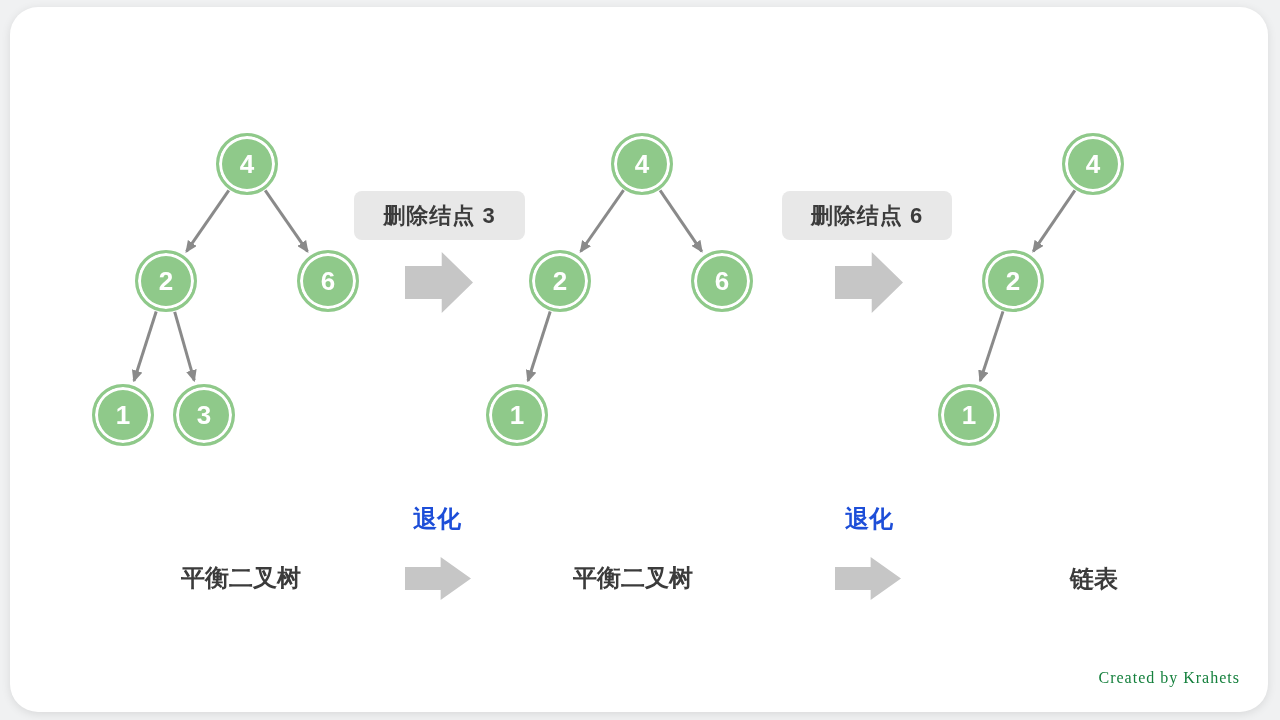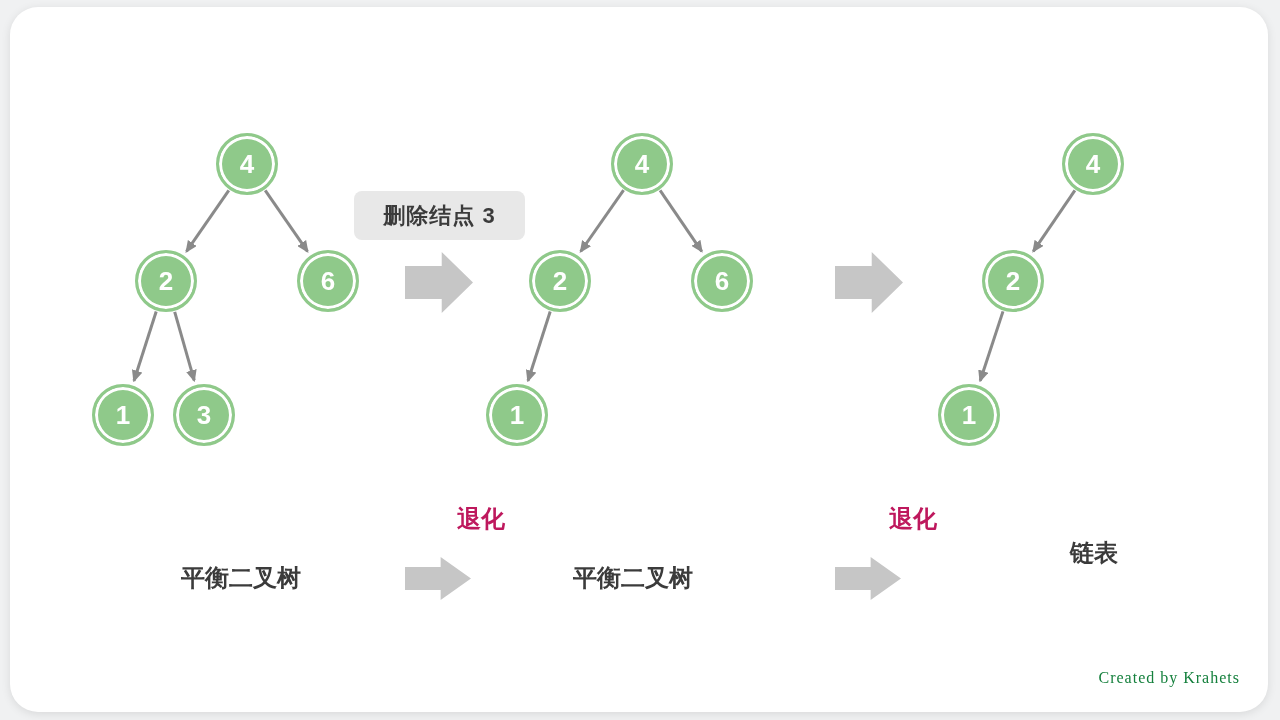--- a/index.html
+++ b/index.html
@@ -27,21 +27,21 @@
     position:absolute; height:49px; background:#E8E8E8; border-radius:8px;
     color:#3B3B3B; font-size:22px; font-weight:bold; letter-spacing:1px;
     display:flex; align-items:center; justify-content:center;
   }
   .block-arrow {
     position:absolute; background:#C6C6C6;
     clip-path:polygon(0 23%, 54% 23%, 54% 0, 100% 50%, 54% 100%, 54% 77%, 0 77%);
   }
   .degrade {
     position:absolute; transform:translateX(-50%);
-    color:#be185d; font-size:24px; font-weight:bold; white-space:nowrap;margin-left:44px;
+    color:#1d4ed8; font-size:24px; font-weight:bold; white-space:nowrap;
   }
   .caption {
     position:absolute; transform:translateX(-50%);
     color:#3B3B3B; font-size:24px; font-weight:bold; white-space:nowrap;text-align:center;
   }
   .watermark {
     position:absolute; right:40px; top:669px;
     color:#15803d; font-size:16px;
     font-family:Liberation Serif, serif;
     letter-spacing:1px;
@@ -81,27 +81,28 @@
   <div class="node" style="left:611px;top:133px">4</div>
   <div class="node" style="left:529px;top:250px">2</div>
   <div class="node" style="left:691px;top:250px">6</div>
   <div class="node" style="left:486px;top:384px">1</div>
 
   <div class="node" style="left:1062px;top:133px">4</div>
   <div class="node" style="left:982px;top:250px">2</div>
   <div class="node" style="left:938px;top:384px">1</div>
 
   <div class="op-label" style="left:354px;top:191px;width:171px">删除结点 3</div>
+  <div class="op-label" style="left:782px;top:191px;width:170px">删除结点 6</div>
 
   <div class="block-arrow" style="left:405px;top:252px;width:68px;height:61px"></div>
   <div class="block-arrow" style="left:835px;top:252px;width:68px;height:61px"></div>
 
   <div class="degrade" style="left:437px;top:503px">退化</div>
   <div class="degrade" style="left:869px;top:503px">退化</div>
   <div class="block-arrow" style="left:405px;top:557px;width:66px;height:43px"></div>
   <div class="block-arrow" style="left:835px;top:557px;width:66px;height:43px"></div>
 
   <div class="caption" style="left:241px;top:562px">平衡二叉树</div>
   <div class="caption" style="left:633px;top:562px">平衡二叉树</div>
-  <div class="caption" style="left:1094px;top:537px">链表</div>
+  <div class="caption" style="left:1094px;top:563px">链表</div>
 
   <div class="watermark">Created by Krahets</div>
 </div>
 
 </body></html>

